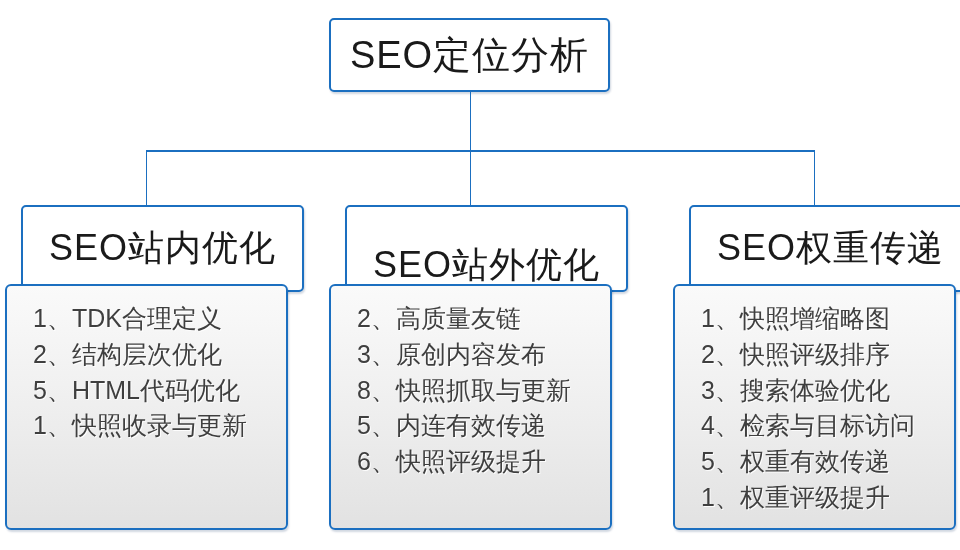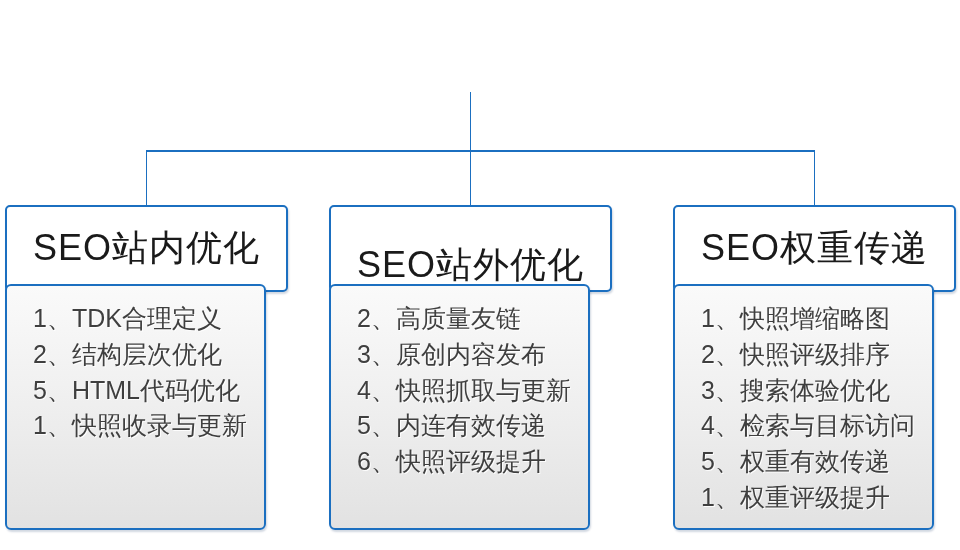--- a/index.html
+++ b/index.html
@@ -35,25 +35,26 @@
     height: 74px;
     font-size: 38px;
     letter-spacing: 1px;
   }
   .header-box {
     top: 205px;
     width: 283px;
     height: 87px;
     font-size: 36px;
     letter-spacing: 1px;
+    margin-left: 16px;
   }
   .list-box {
     position: absolute;
     top: 284px;
-    width: 261px;
+    width: 283px;
     height: 246px;
     border: 2px solid #1b6fc0;
     border-radius: 6px;
     box-sizing: border-box;
     background: linear-gradient(180deg, #fafafa 0%, #f0f0f0 45%, #e2e2e2 100%);
     box-shadow: 1px 2px 2px rgba(0, 40, 90, 0.18);
     padding: 15px 10px 0 26px;
   }
   .col-1 { left: 5px; }
   .col-2 { left: 329px; align-items: flex-end; }
@@ -99,20 +100,23 @@
     top: 150px;
     width: 1.5px;
     height: 55px;
   }
 </style>
 </head>
 <body>
 
 <div class="canvas">
 
+  <div class="node-box root-box">
+    <span>SEO定位分析</span>
+  </div>
 
   <div class="line line-v-mid"></div>
   <div class="line line-h"></div>
   <div class="line line-v-left"></div>
   <div class="line line-v-right"></div>
 
   <div class="node-box header-box col-1">
     <span>SEO站内优化</span>
   </div>
   <div class="list-box col-1">
@@ -124,21 +128,21 @@
       </ul>
   </div>
 
   <div class="node-box header-box col-2">
     <span>SEO站外优化</span>
   </div>
   <div class="list-box col-2">
     <ul>
         <li>2、高质量友链</li>
         <li>3、原创内容发布</li>
-        <li>4、快照抓取与更新</li>
+        <li>8、快照抓取与更新</li>
         <li>5、内连有效传递</li>
         <li>6、快照评级提升</li>
       </ul>
   </div>
 
   <div class="node-box header-box col-3">
     <span>SEO权重传递</span>
   </div>
   <div class="list-box col-3">
     <ul>

